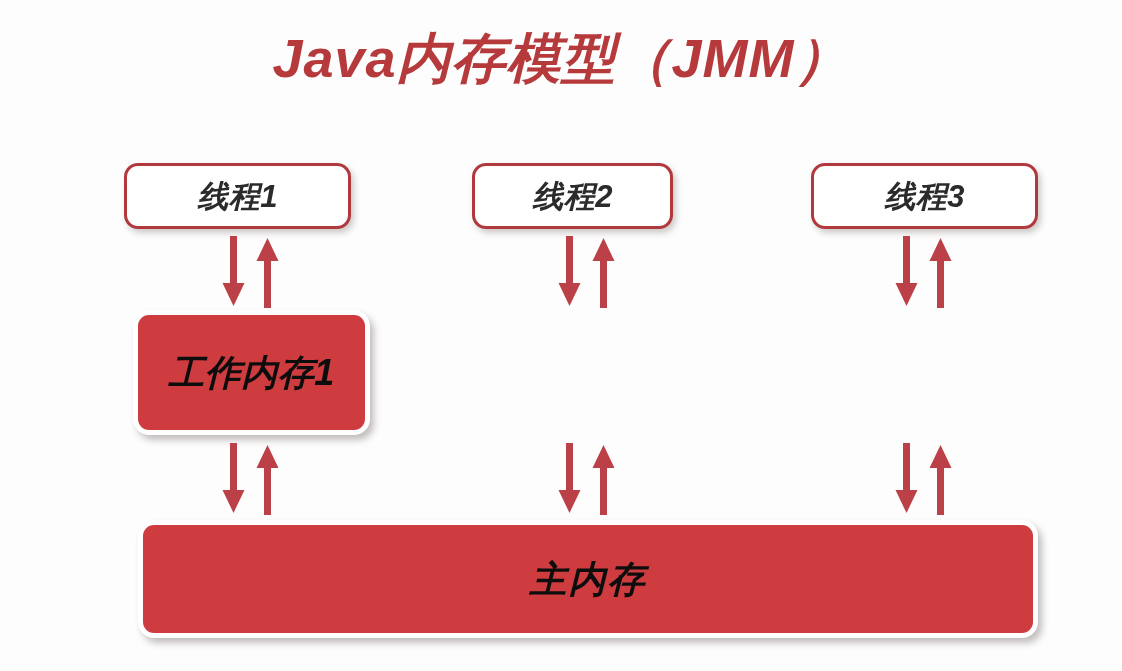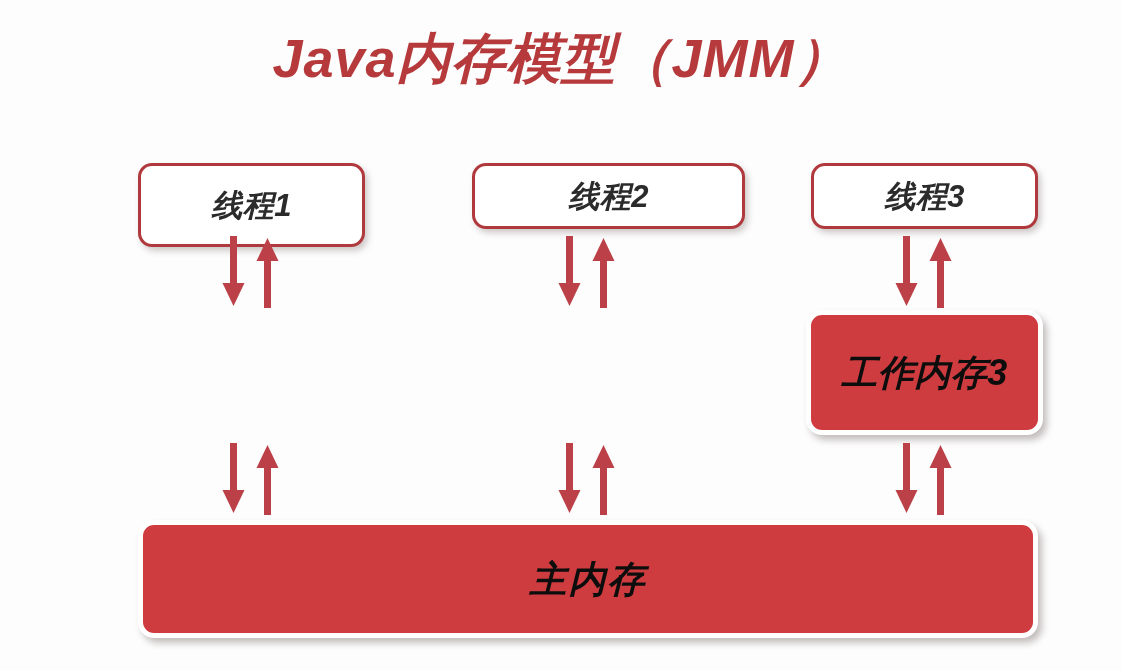--- a/index.html
+++ b/index.html
@@ -109,52 +109,55 @@
     overflow: visible;
   }
 </style>
 </head>
 <body>
 
 <div id="diagram-root">
 
   <div class="title">Java内存模型（JMM）</div>
 
-  <div class="thread-box" style="left:138px; top:163px; width:227px; height:84px;">
+  <div class="thread-box" style="left:124px; top:163px; width:227px; height:66px;">
     <span class="label">线程1</span>
   </div>
 
   <div class="arrow-pair" style="left:213px; top:236px; width:76px; height:72px;">
     <svg width="76" height="72" viewBox="0 0 76 72">
       <g>
         <rect x="17" y="0" width="7" height="54" fill="#bc4047"></rect>
         <polygon points="9.5,47 31.5,47 20.5,70" fill="#bc4047"></polygon>
       </g>
       <g>
         <rect x="51" y="18" width="7" height="54" fill="#bc4047"></rect>
         <polygon points="43.5,25 65.5,25 54.5,2" fill="#bc4047"></polygon>
       </g>
     </svg>
   </div>
 
+  <div class="mem-box" style="left:133px; top:310px; width:237px; height:125px;">
+    <span class="label">工作内存1</span>
+  </div>
 
   <div class="arrow-pair" style="left:213px; top:443px; width:76px; height:72px;">
     <svg width="76" height="72" viewBox="0 0 76 72">
       <g>
         <rect x="17" y="0" width="7" height="54" fill="#bc4047"></rect>
         <polygon points="9.5,47 31.5,47 20.5,70" fill="#bc4047"></polygon>
       </g>
       <g>
         <rect x="51" y="18" width="7" height="54" fill="#bc4047"></rect>
         <polygon points="43.5,25 65.5,25 54.5,2" fill="#bc4047"></polygon>
       </g>
     </svg>
   </div>
 
-  <div class="thread-box" style="left:472px; top:163px; width:273px; height:66px;">
+  <div class="thread-box" style="left:472px; top:163px; width:201px; height:66px;">
     <span class="label">线程2</span>
   </div>
 
   <div class="arrow-pair" style="left:549px; top:236px; width:76px; height:72px;">
     <svg width="76" height="72" viewBox="0 0 76 72">
       <g>
         <rect x="17" y="0" width="7" height="54" fill="#bc4047"></rect>
         <polygon points="9.5,47 31.5,47 20.5,70" fill="#bc4047"></polygon>
       </g>
       <g>
@@ -188,23 +191,20 @@
         <rect x="17" y="0" width="7" height="54" fill="#bc4047"></rect>
         <polygon points="9.5,47 31.5,47 20.5,70" fill="#bc4047"></polygon>
       </g>
       <g>
         <rect x="51" y="18" width="7" height="54" fill="#bc4047"></rect>
         <polygon points="43.5,25 65.5,25 54.5,2" fill="#bc4047"></polygon>
       </g>
     </svg>
   </div>
 
-  <div class="mem-box" style="left:806px; top:310px; width:237px; height:125px;">
-    <span class="label">工作内存3</span>
-  </div>
 
   <div class="arrow-pair" style="left:886px; top:443px; width:76px; height:72px;">
     <svg width="76" height="72" viewBox="0 0 76 72">
       <g>
         <rect x="17" y="0" width="7" height="54" fill="#bc4047"></rect>
         <polygon points="9.5,47 31.5,47 20.5,70" fill="#bc4047"></polygon>
       </g>
       <g>
         <rect x="51" y="18" width="7" height="54" fill="#bc4047"></rect>
         <polygon points="43.5,25 65.5,25 54.5,2" fill="#bc4047"></polygon>

